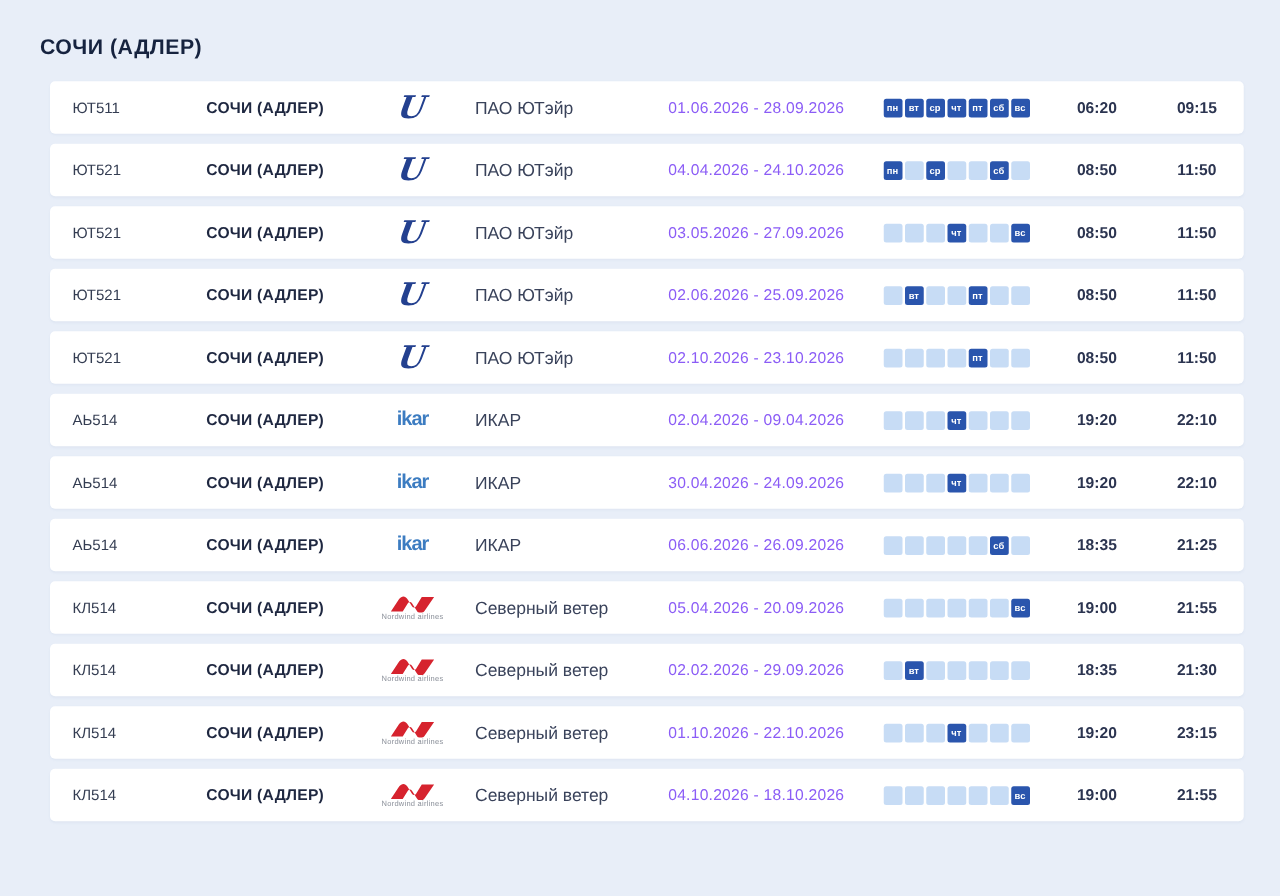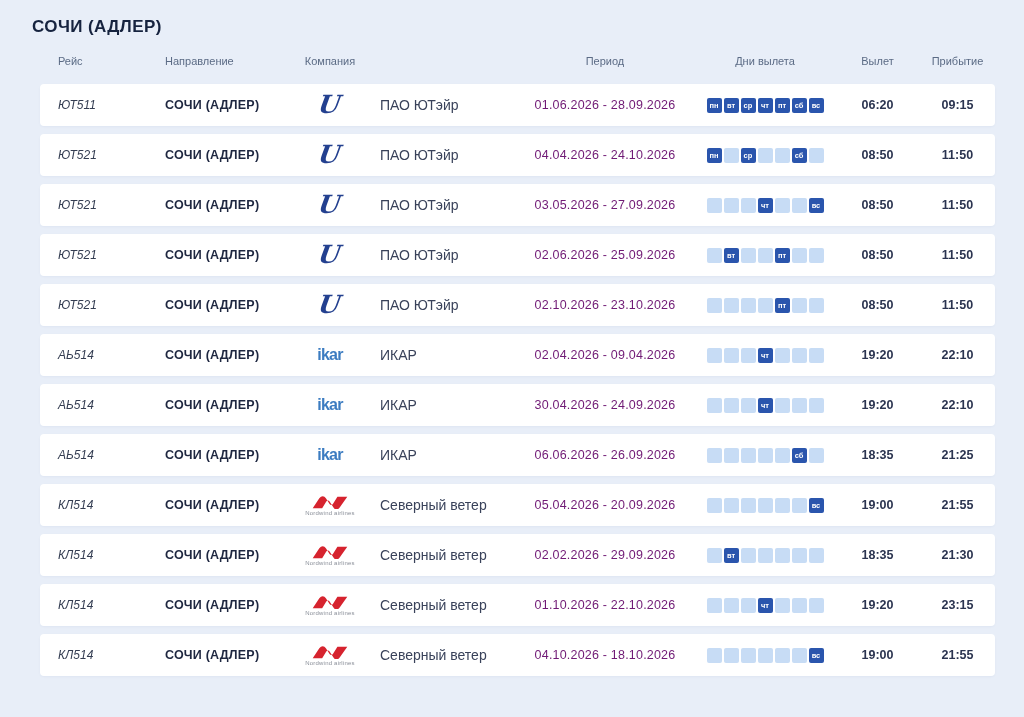--- a/index.html
+++ b/index.html
@@ -2,21 +2,21 @@
 <html style="--page-bg: #e8eef8; --day-active: #2a55ad; --day-inactive: #c7dcf5; --utair-blue: #23408f; --ikar-blue: #3c7cc1;"><head>
 <meta charset="utf-8">
 <style>
   * { box-sizing: border-box; margin: 0; padding: 0; }
   html, body { width: 1024px; height: 717px; overflow: hidden; }
   body {
     background: var(--page-bg, #e8eef8);
     font-family: "Liberation Sans", sans-serif;
     color: #1e2740;
   }
-  .page { padding: 16px 30px 0 32px; }
+  .page { padding: 27px 30px 0 32px; }
 
   .page-title {
     font-size: 17px;
     font-weight: bold;
     letter-spacing: 0.4px;
     color: #16233f;
     line-height: 22px;
   }
 
   .table-wrap { margin-left: 8px; margin-top: 16px; width: 955px; }
@@ -44,24 +44,24 @@
   .col-direction{ width: 140px; padding-left: 10px; }
   .col-logo     { width: 70px;  display: flex; justify-content: center; align-items: center; }
   .col-company  { width: 150px; padding-left: 15px; }
   .col-period   { width: 180px; text-align: center; }
   .col-days     { width: 140px; display: flex; justify-content: center; align-items: center; gap: 2px; }
   .col-depart   { width: 85px;  text-align: center; }
   .col-arrive   { width: 75px;  text-align: center; }
 
   .thead .col-logo { justify-content: center; }
 
-  .flight-no  { font-size: 12px;   font-weight: 500; color: #343d52; font-style: italic; }
+  .flight-no  { font-size: 12px;   font-weight: 500; color: #343d52; }
   .direction  { font-size: 12.5px; font-weight: bold; color: #1e2740; letter-spacing: 0.2px; }
   .company    { font-size: 14px; color: #39425a; }
-  .period     { font-size: 12.5px; font-weight: 500; color: #701a75; letter-spacing: 0.2px; }
+  .period     { font-size: 12.5px; font-weight: 500; color: #8b5cf6; letter-spacing: 0.2px; }
   .time       { font-size: 12.5px; font-weight: 600; color: #2b3450; }
 
   .day-badge {
     width: 15px; height: 15px;
     border-radius: 2px;
     font-size: 7.5px;
     font-weight: bold;
     line-height: 15px;
     text-align: center;
     display: inline-block;
@@ -96,30 +96,20 @@
     white-space: nowrap;
   }
 </style>
 </head>
 <body>
 
 <div class="page">
   <div class="page-title">СОЧИ (АДЛЕР)</div>
 
   <div class="table-wrap">
-    <div class="thead">
-      <div class="col-flight">Рейс</div>
-      <div class="col-direction">Направление</div>
-      <div class="col-logo">Компания</div>
-      <div class="col-company"></div>
-      <div class="col-period">Период</div>
-      <div class="col-days">Дни вылета</div>
-      <div class="col-depart">Вылет</div>
-      <div class="col-arrive">Прибытие</div>
-    </div>
 
     <div>
   <div class="trow">
     <div class="col-flight flight-no">ЮТ511</div>
     <div class="col-direction direction">СОЧИ (АДЛЕР)</div>
     <div class="col-logo">
       <span class="logo-utair">U</span>
 
     </div>
     <div class="col-company company">ПАО ЮТэйр</div>

